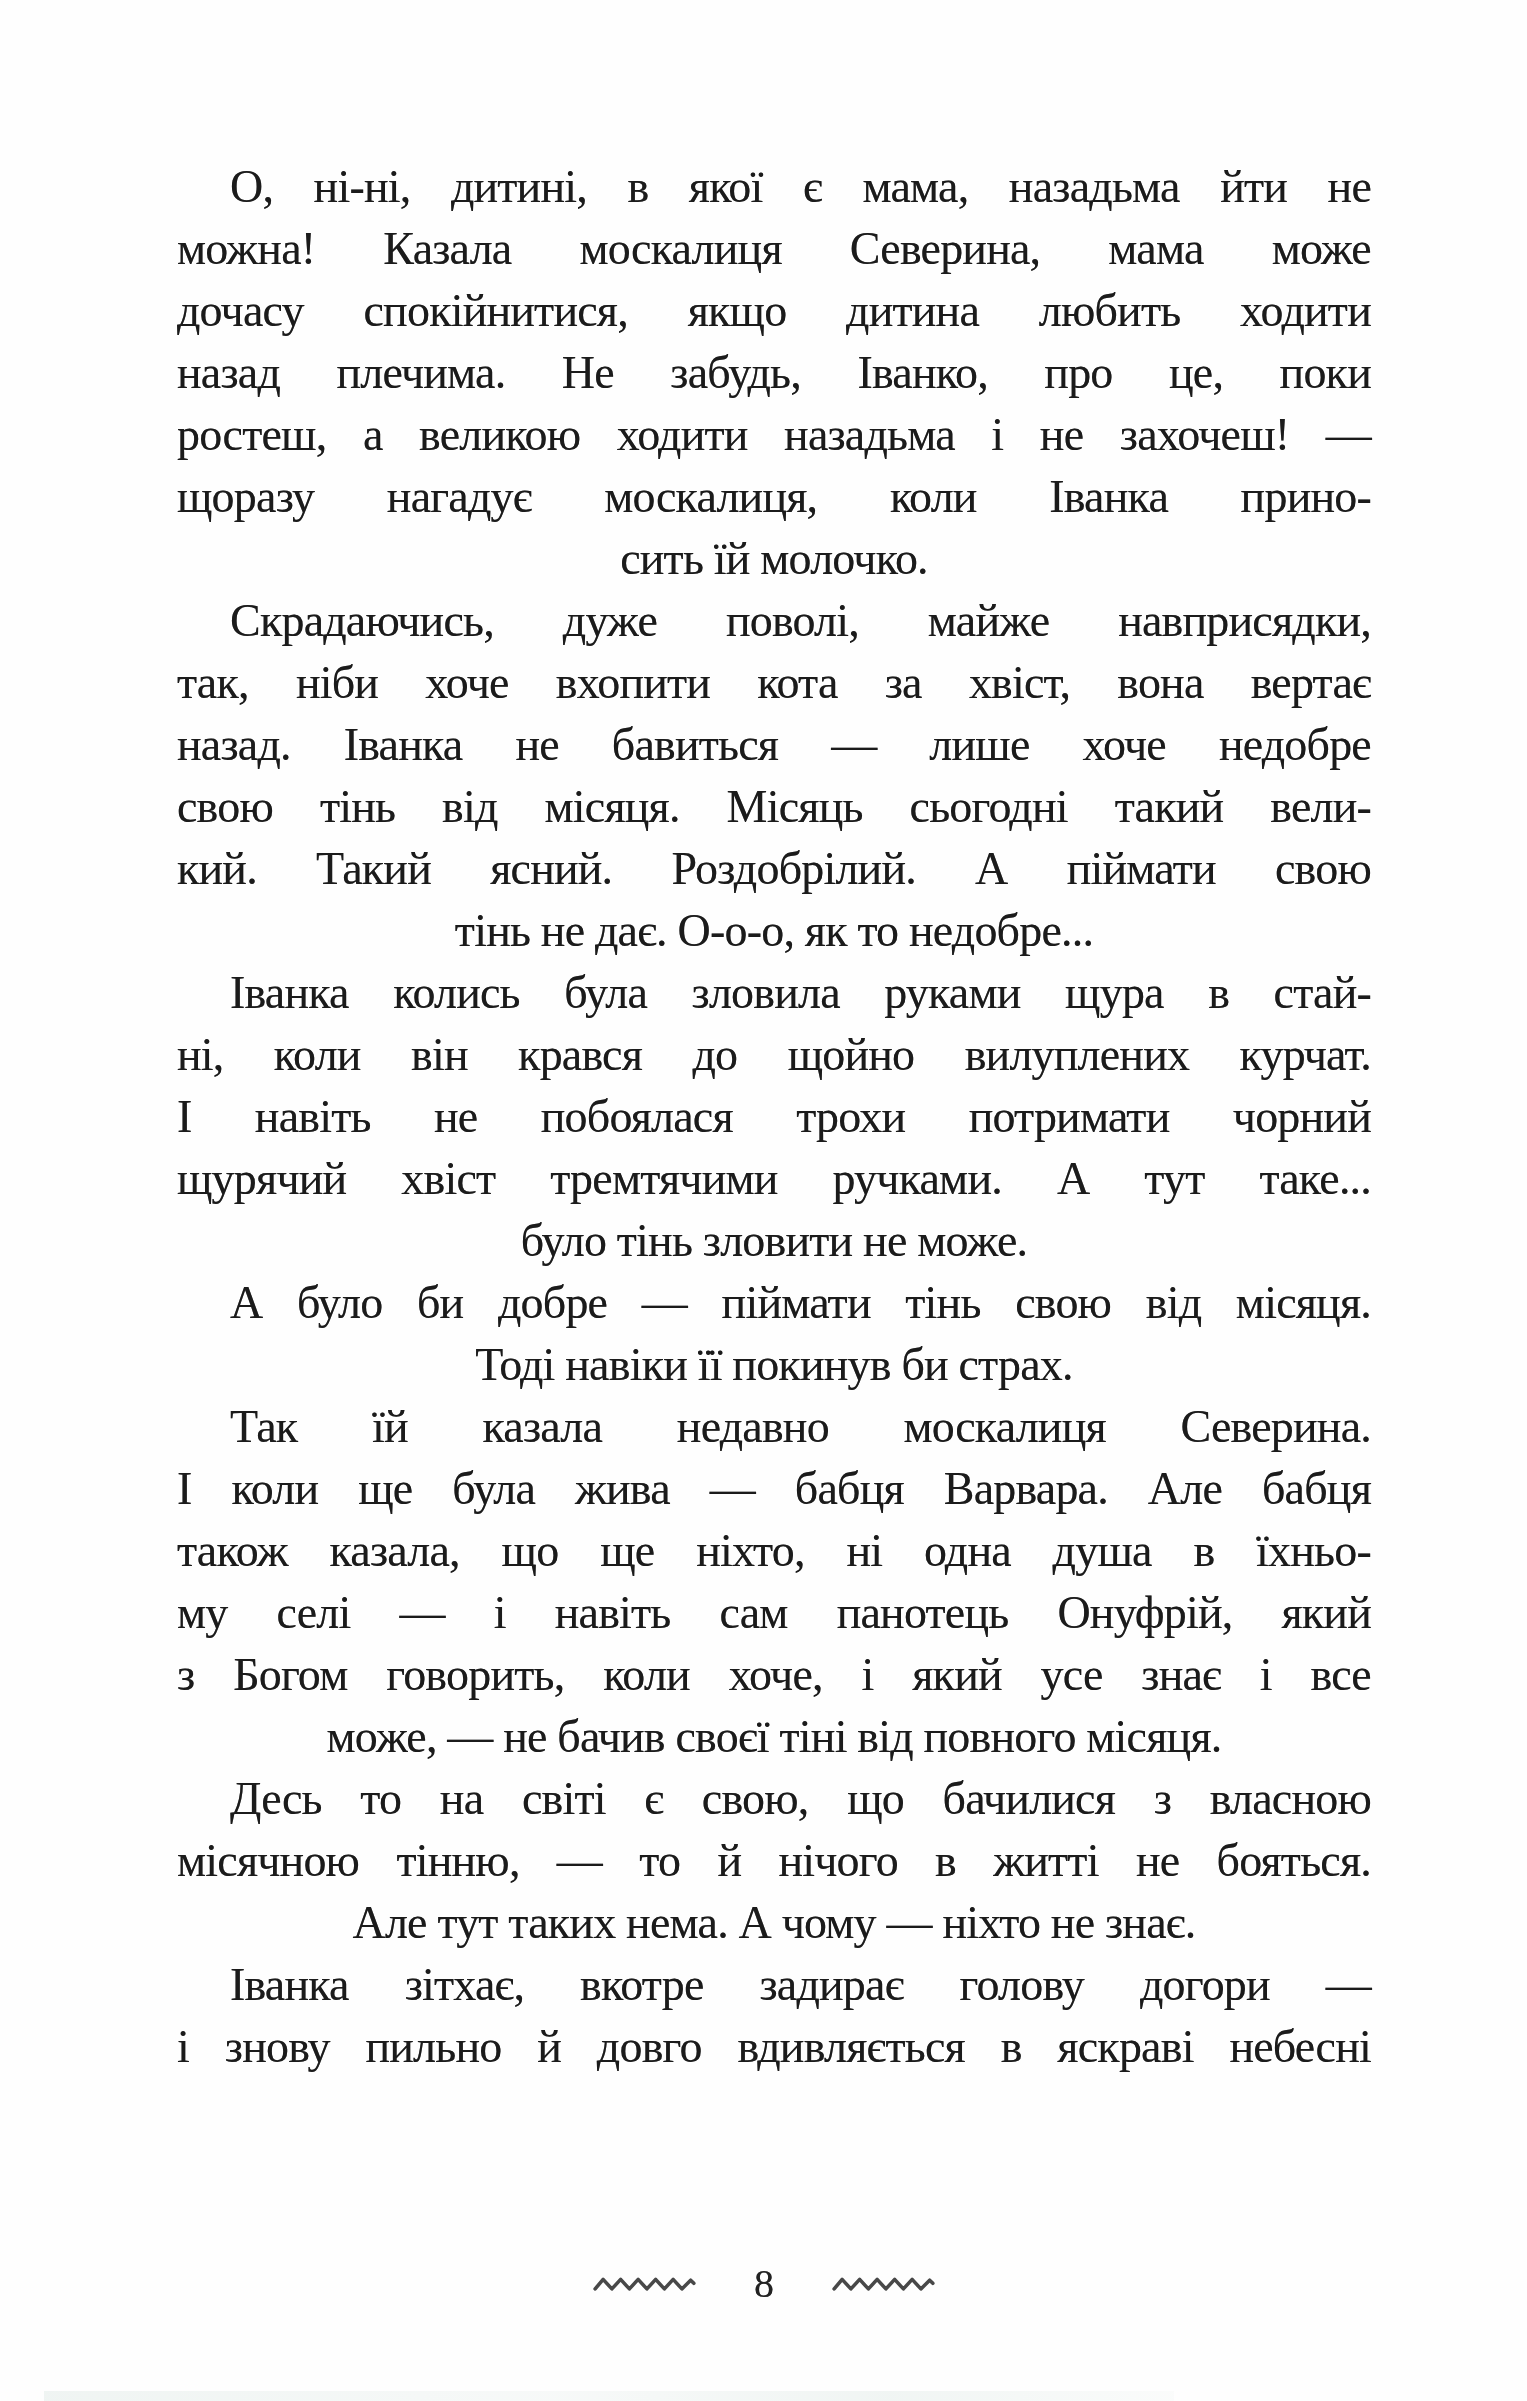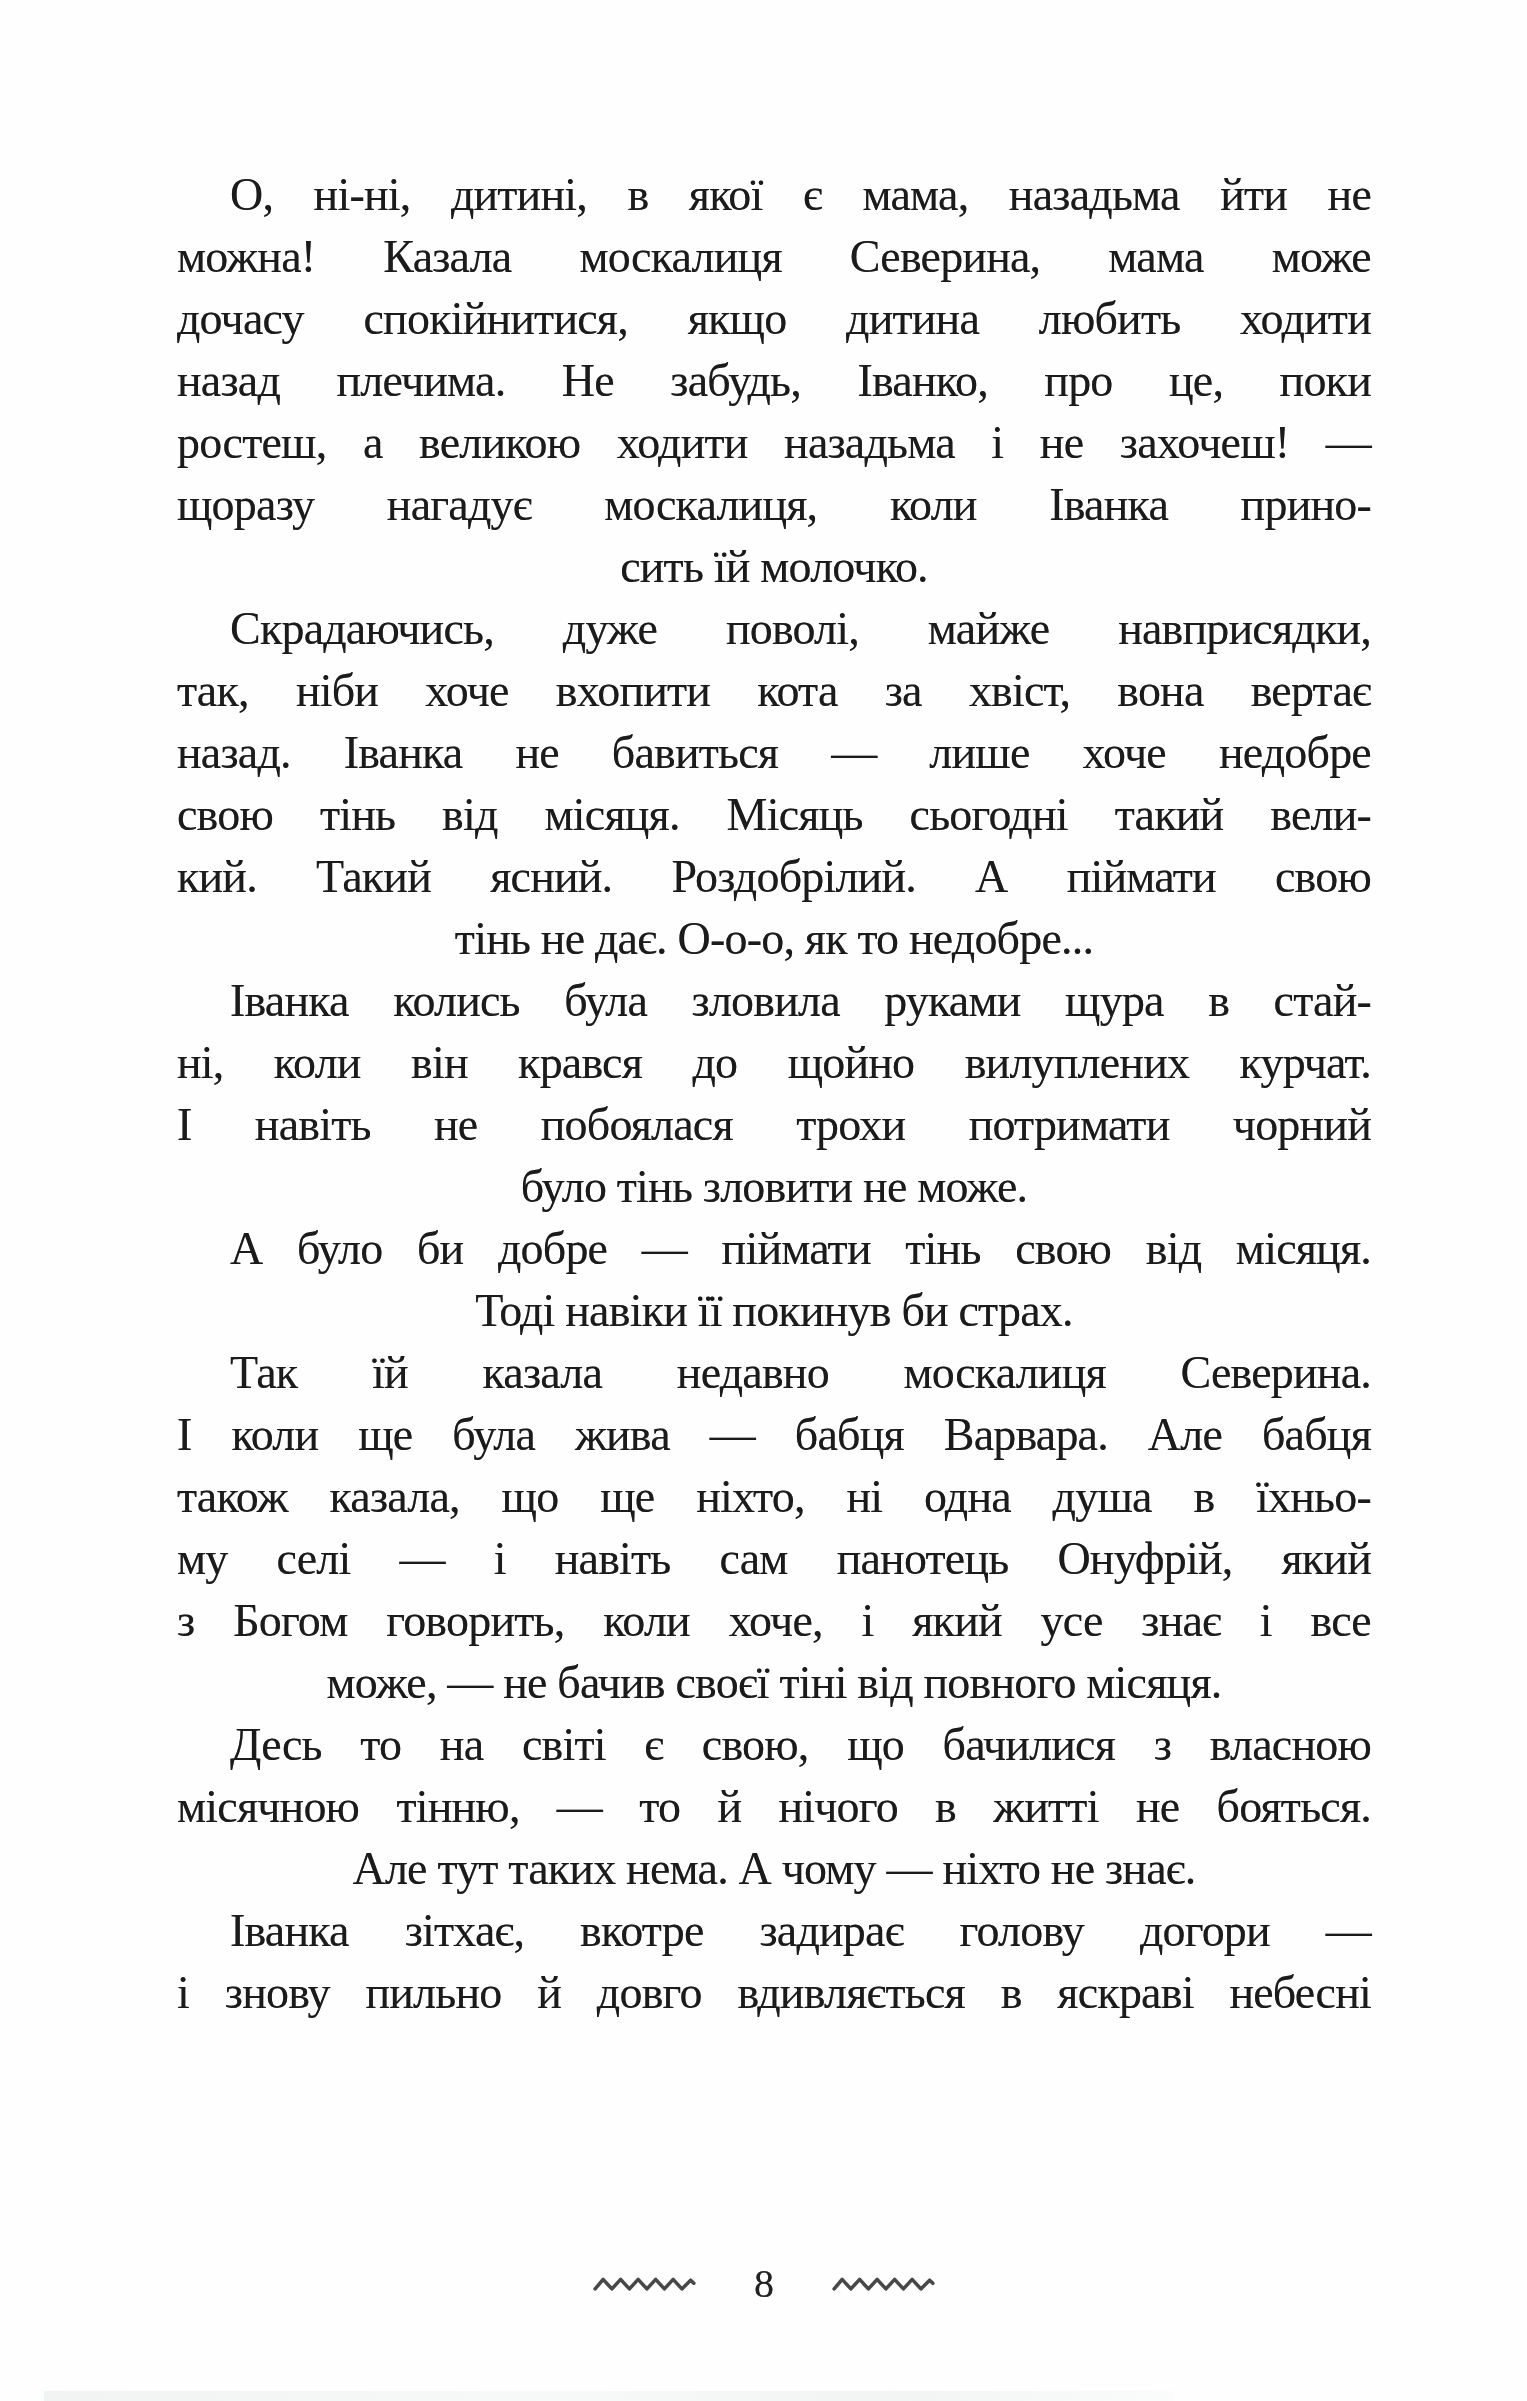--- a/index.html
+++ b/index.html
@@ -11,21 +11,21 @@
     position: relative;
     width: 1528px;
     height: 2401px;
     background: #fefefe;
     overflow: hidden;
     font-family: "Liberation Serif", "DejaVu Serif", serif;
   }
   .text-block {
     position: absolute;
     left: 177px;
-    top: 164px;
+    top: 156px;
     width: 1194px;
     color: #1b1b1b;
     font-size: 46px;
     line-height: 62px;
     letter-spacing: -0.8px;
   }
   .line {
     height: 62px;
     overflow: visible;
     text-align: center;
@@ -99,20 +99,21 @@
       <div class="line">сить їй молочко.</div>
       <div class="line just ind">Скрадаючись, дуже поволі, майже навприсядки,</div>
       <div class="line just">так, ніби хоче вхопити кота за хвіст, вона вертає</div>
       <div class="line just">назад. Іванка не бавиться — лише хоче недобре</div>
       <div class="line just">свою тінь від місяця. Місяць сьогодні такий вели-</div>
       <div class="line just">кий. Такий ясний. Роздобрілий. А піймати свою</div>
       <div class="line">тінь не дає. О-о-о, як то недобре...</div>
       <div class="line just ind">Іванка колись була зловила руками щура в стай-</div>
       <div class="line just">ні, коли він крався до щойно вилуплених курчат.</div>
       <div class="line just">І навіть не побоялася трохи потримати чорний</div>
+      <div class="line just">щурячий хвіст тремтячими ручками. А тут таке...</div>
       <div class="line">було тінь зловити не може.</div>
       <div class="line just ind">А було би добре — піймати тінь свою від місяця.</div>
       <div class="line">Тоді навіки її покинув би страх.</div>
       <div class="line just ind">Так їй казала недавно москалиця Северина.</div>
       <div class="line just">І коли ще була жива — бабця Варвара. Але бабця</div>
       <div class="line just">також казала, що ще ніхто, ні одна душа в їхньо-</div>
       <div class="line just">му селі — і навіть сам панотець Онуфрій, який</div>
       <div class="line just">з Богом говорить, коли хоче, і який усе знає і все</div>
       <div class="line">може, — не бачив своєї тіні від повного місяця.</div>
       <div class="line just ind">Десь то на світі є свою, що бачилися з власною</div>

